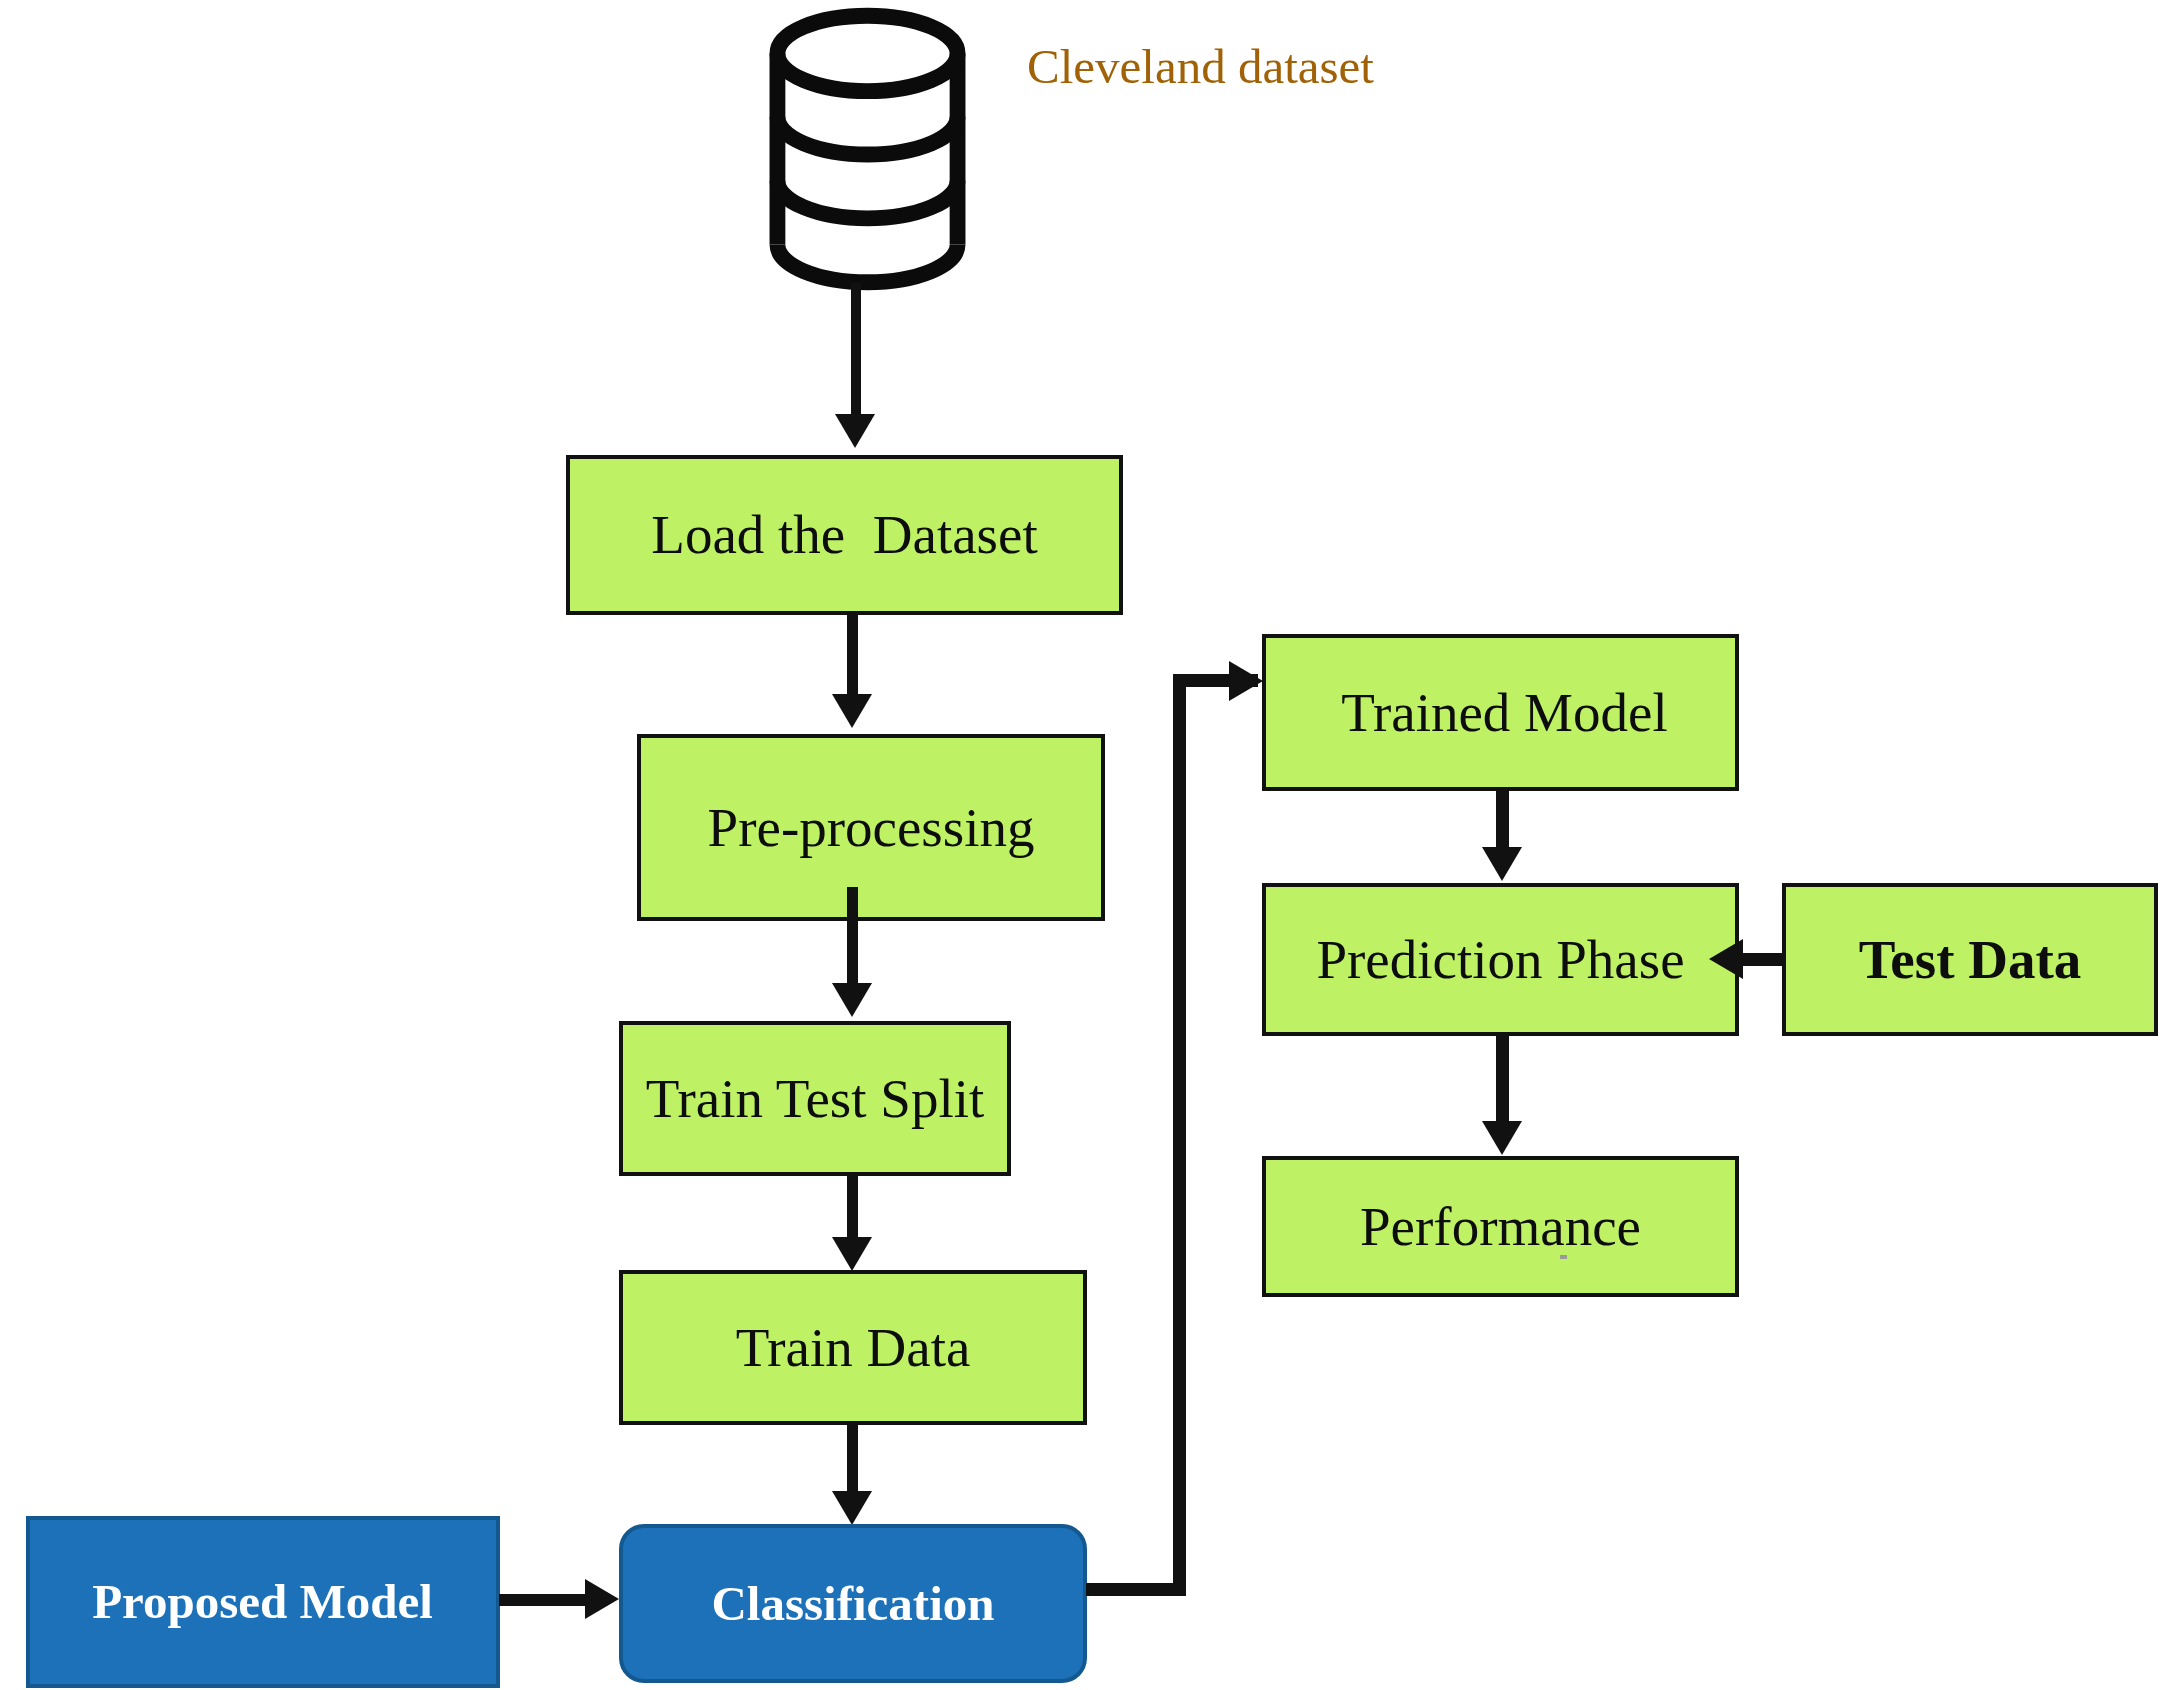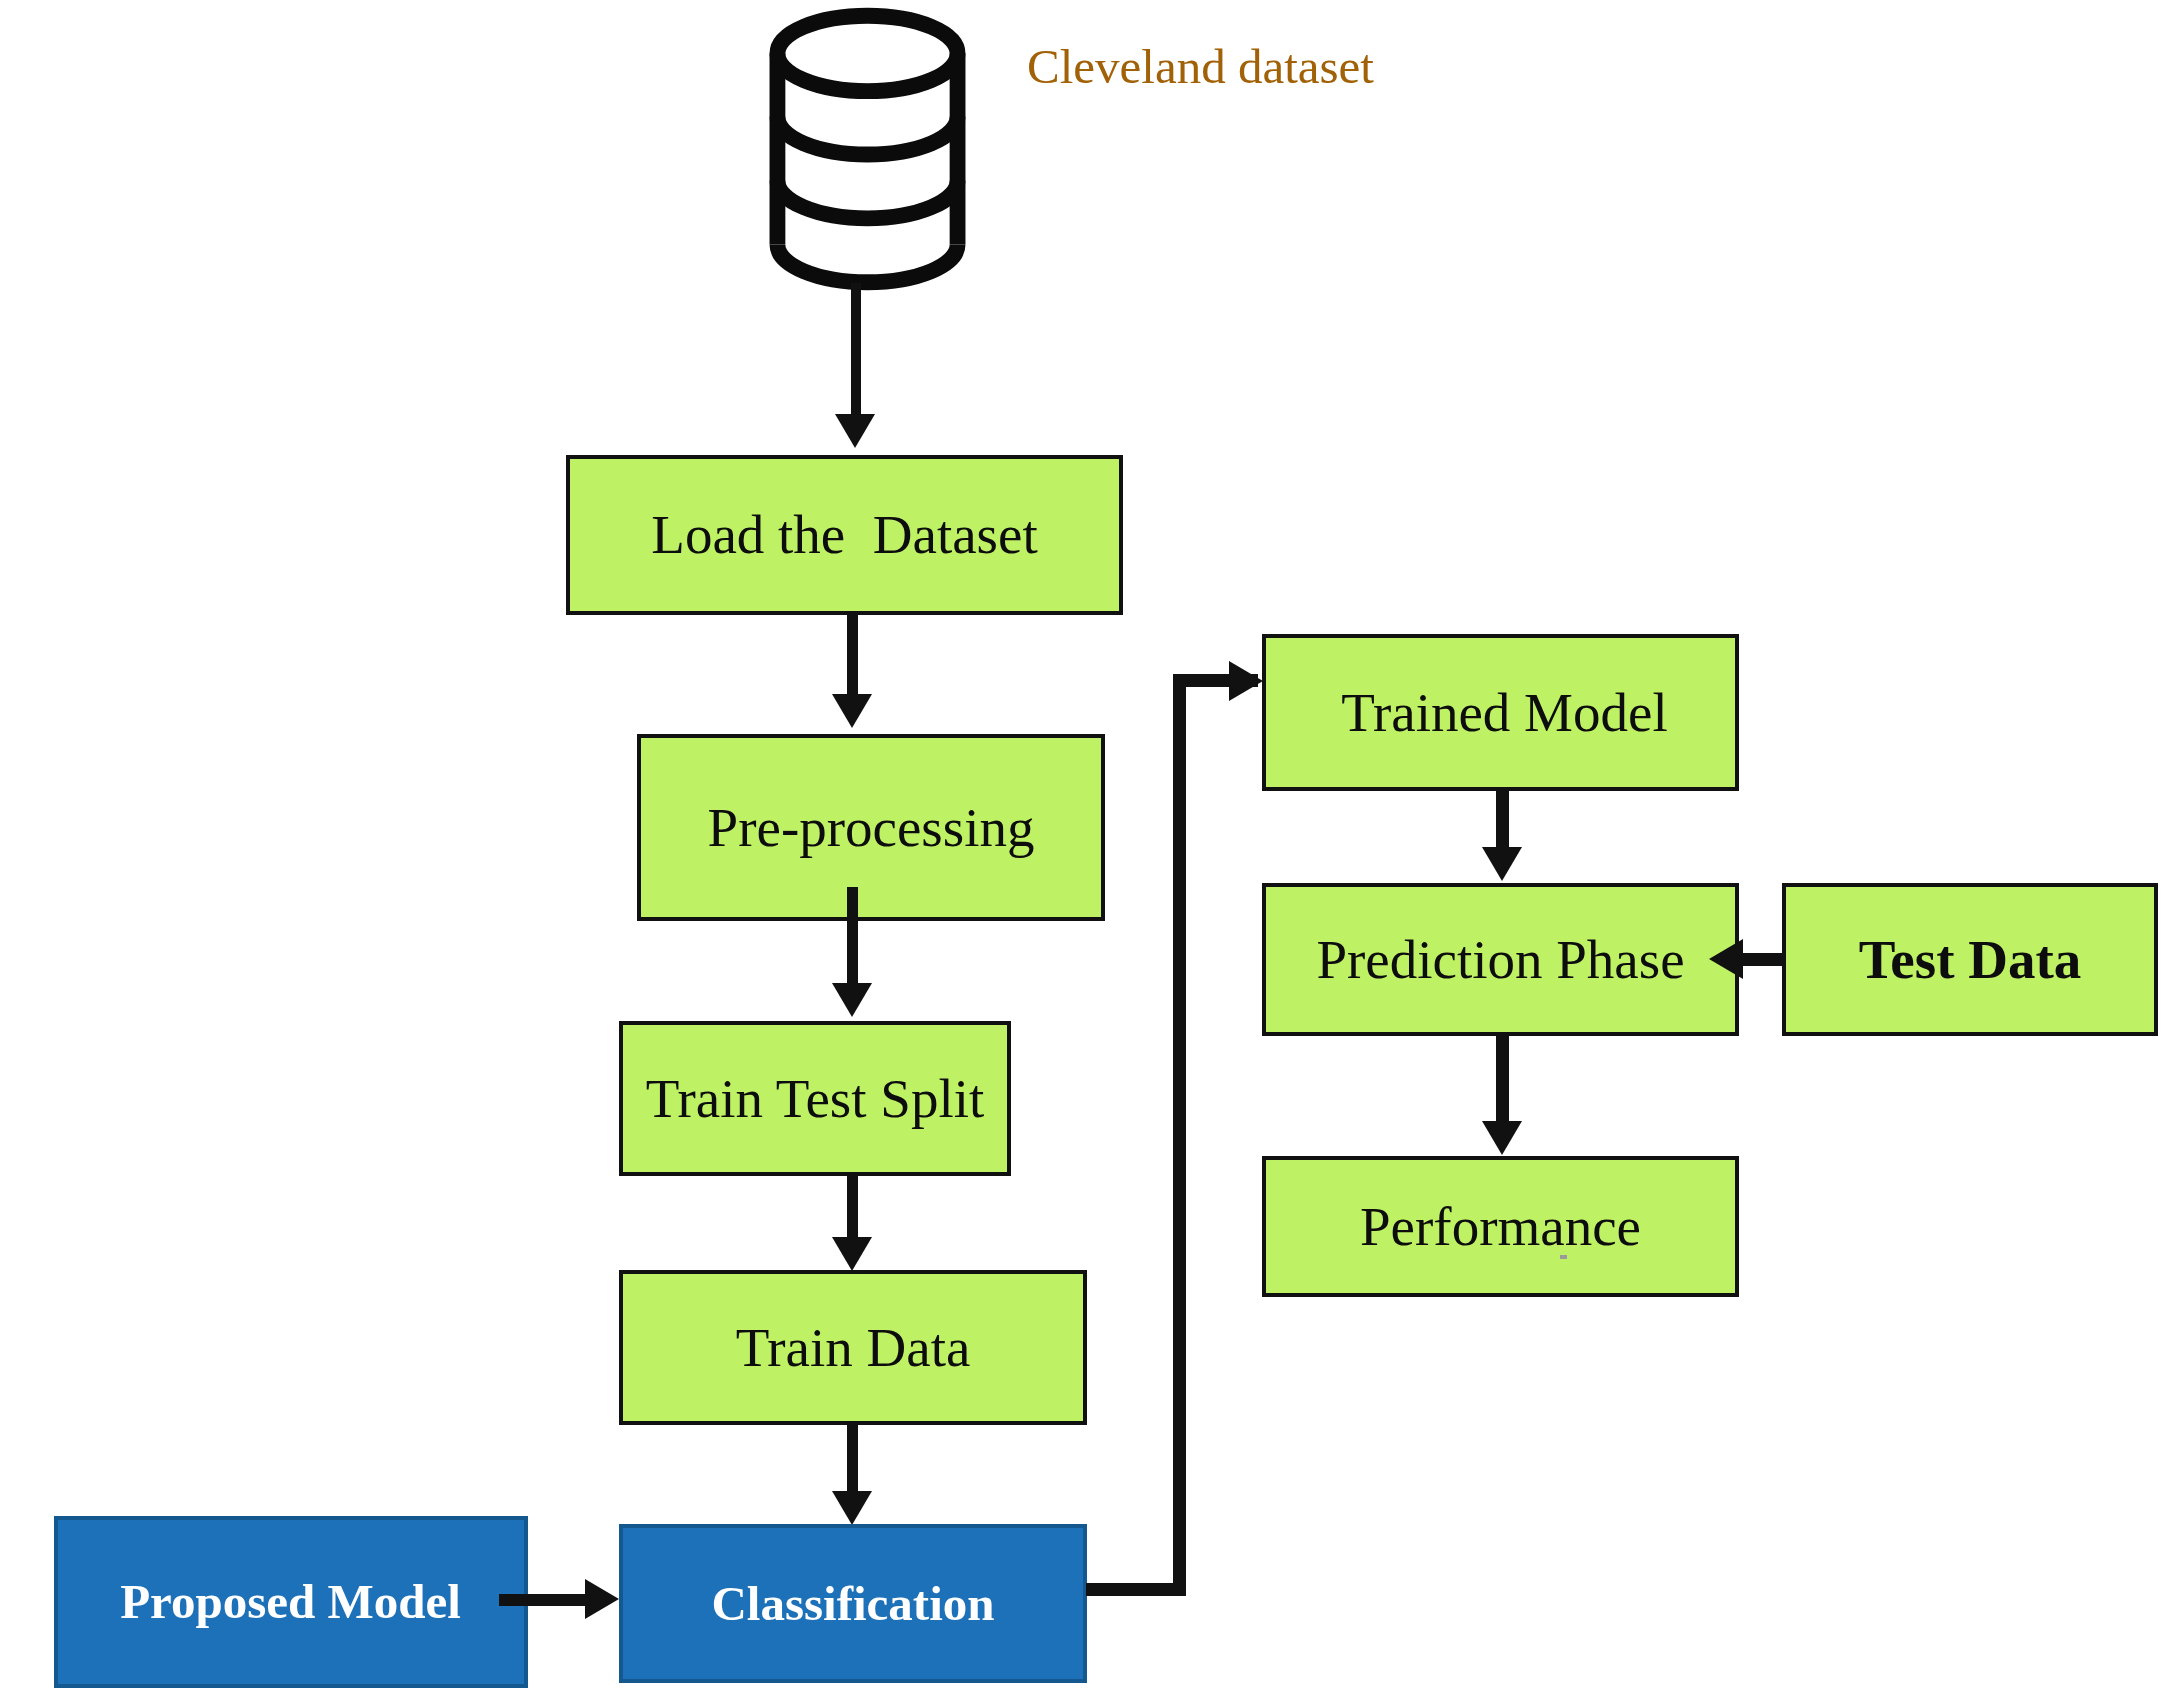--- a/index.html
+++ b/index.html
@@ -127,23 +127,23 @@
   <div class="node plain" style="left:619px; top:1021px; width:392px; height:155px;text-align:right;">Train Test Split</div>
 
   <div class="line-v" style="left:847px; top:1176px; width:11px; height:61px;"></div>
   <div class="arrow-down" style="left:832px; top:1237px;"></div>
 
   <div class="node plain" style="left:619px; top:1270px; width:468px; height:155px;">Train Data</div>
 
   <div class="line-v" style="left:847px; top:1425px; width:11px; height:66px;"></div>
   <div class="arrow-down" style="left:832px; top:1491px;"></div>
 
-  <div class="node accent" style="left:619px; top:1524px; width:468px; height:159px;">Classification</div>
+  <div class="node accent" style="left:619px; top:1524px; width:468px; height:159px;border-radius:25px;">Classification</div>
 
-  <div class="node accent" style="left:25.5px; top:1516px; width:474px; height:172px;margin-left:28px;">Proposed Model</div>
+  <div class="node accent" style="left:25.5px; top:1516px; width:474px; height:172px;">Proposed Model</div>
 
   <div class="line-h" style="left:499px; top:1594px; height:12px; width:91px;"></div>
   <div class="arrow-right" style="left:585px; top:1579px;"></div>
 
   <div class="line-h" style="left:1086px; top:1583px; height:13.4px; width:100px;"></div>
   <div class="line-v" style="left:1173px; top:674px; width:13.4px; height:911px;"></div>
   <div class="line-h" style="left:1173px; top:674px; height:13.4px; width:85px;"></div>
   <div class="arrow-right" style="left:1229px; top:661px;"></div>
 
   <div class="node plain" style="left:1262px; top:634px; width:477px; height:157px;padding-left:8px;">Trained Model</div>

